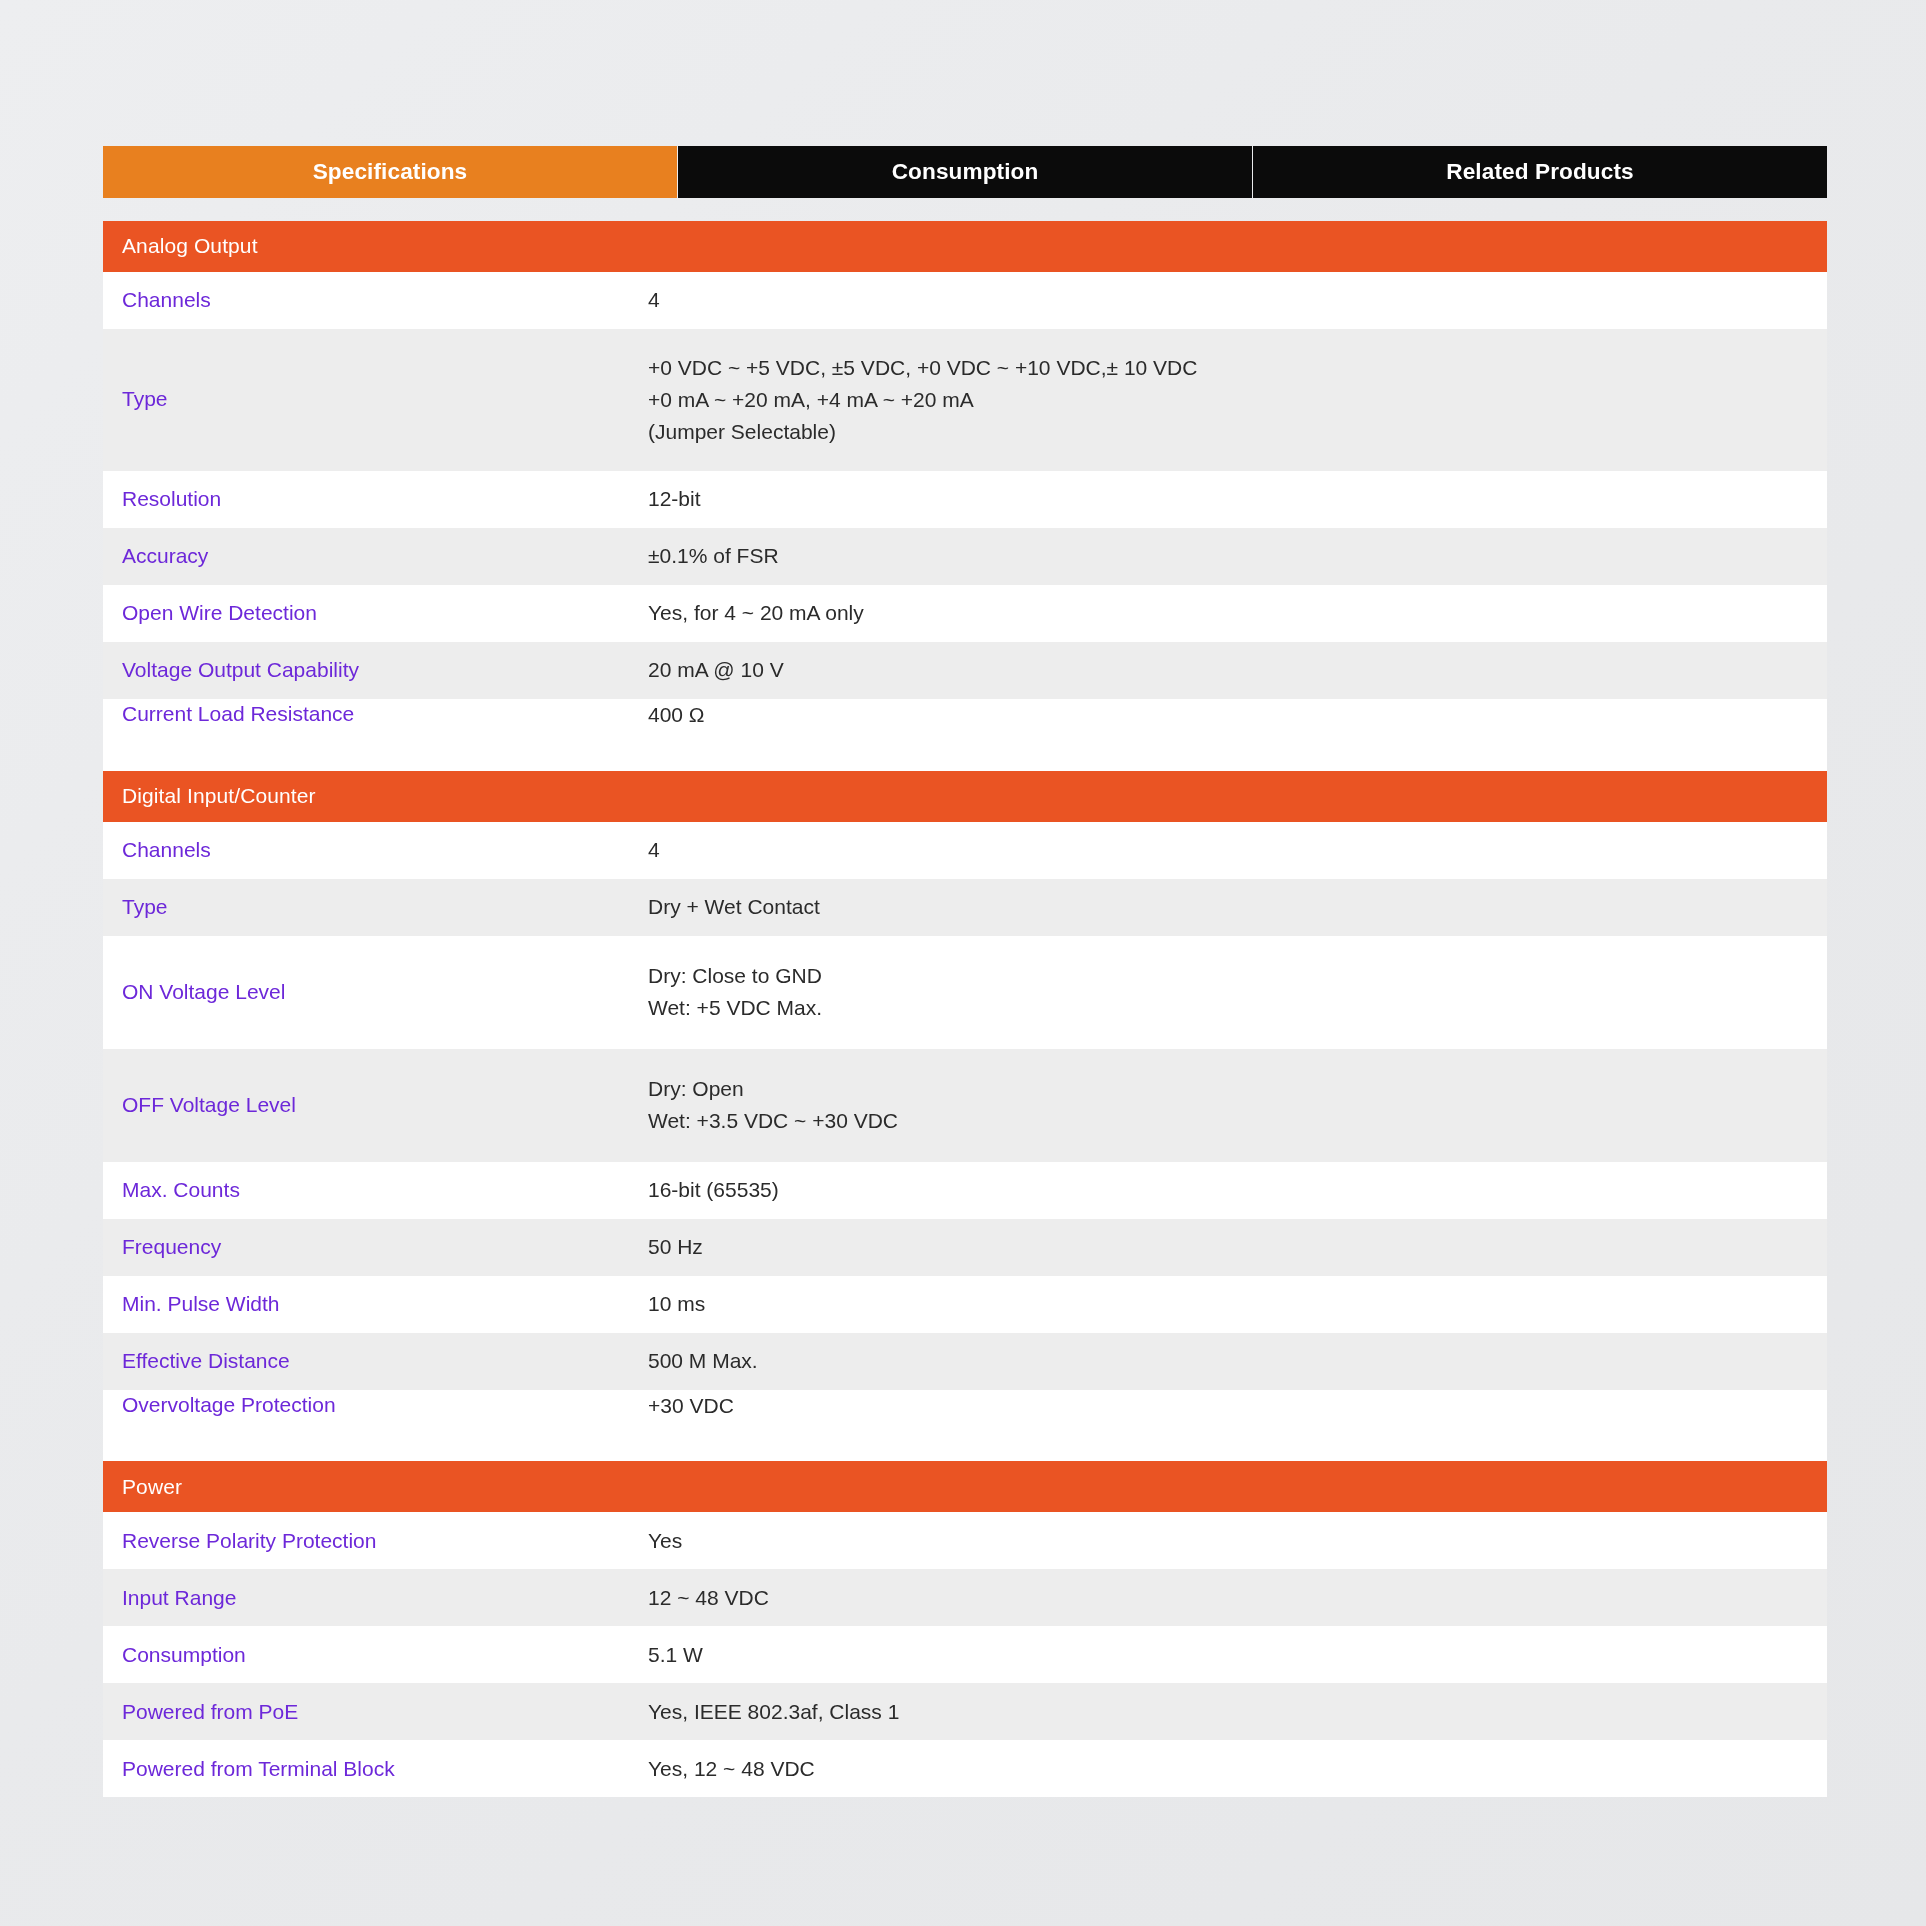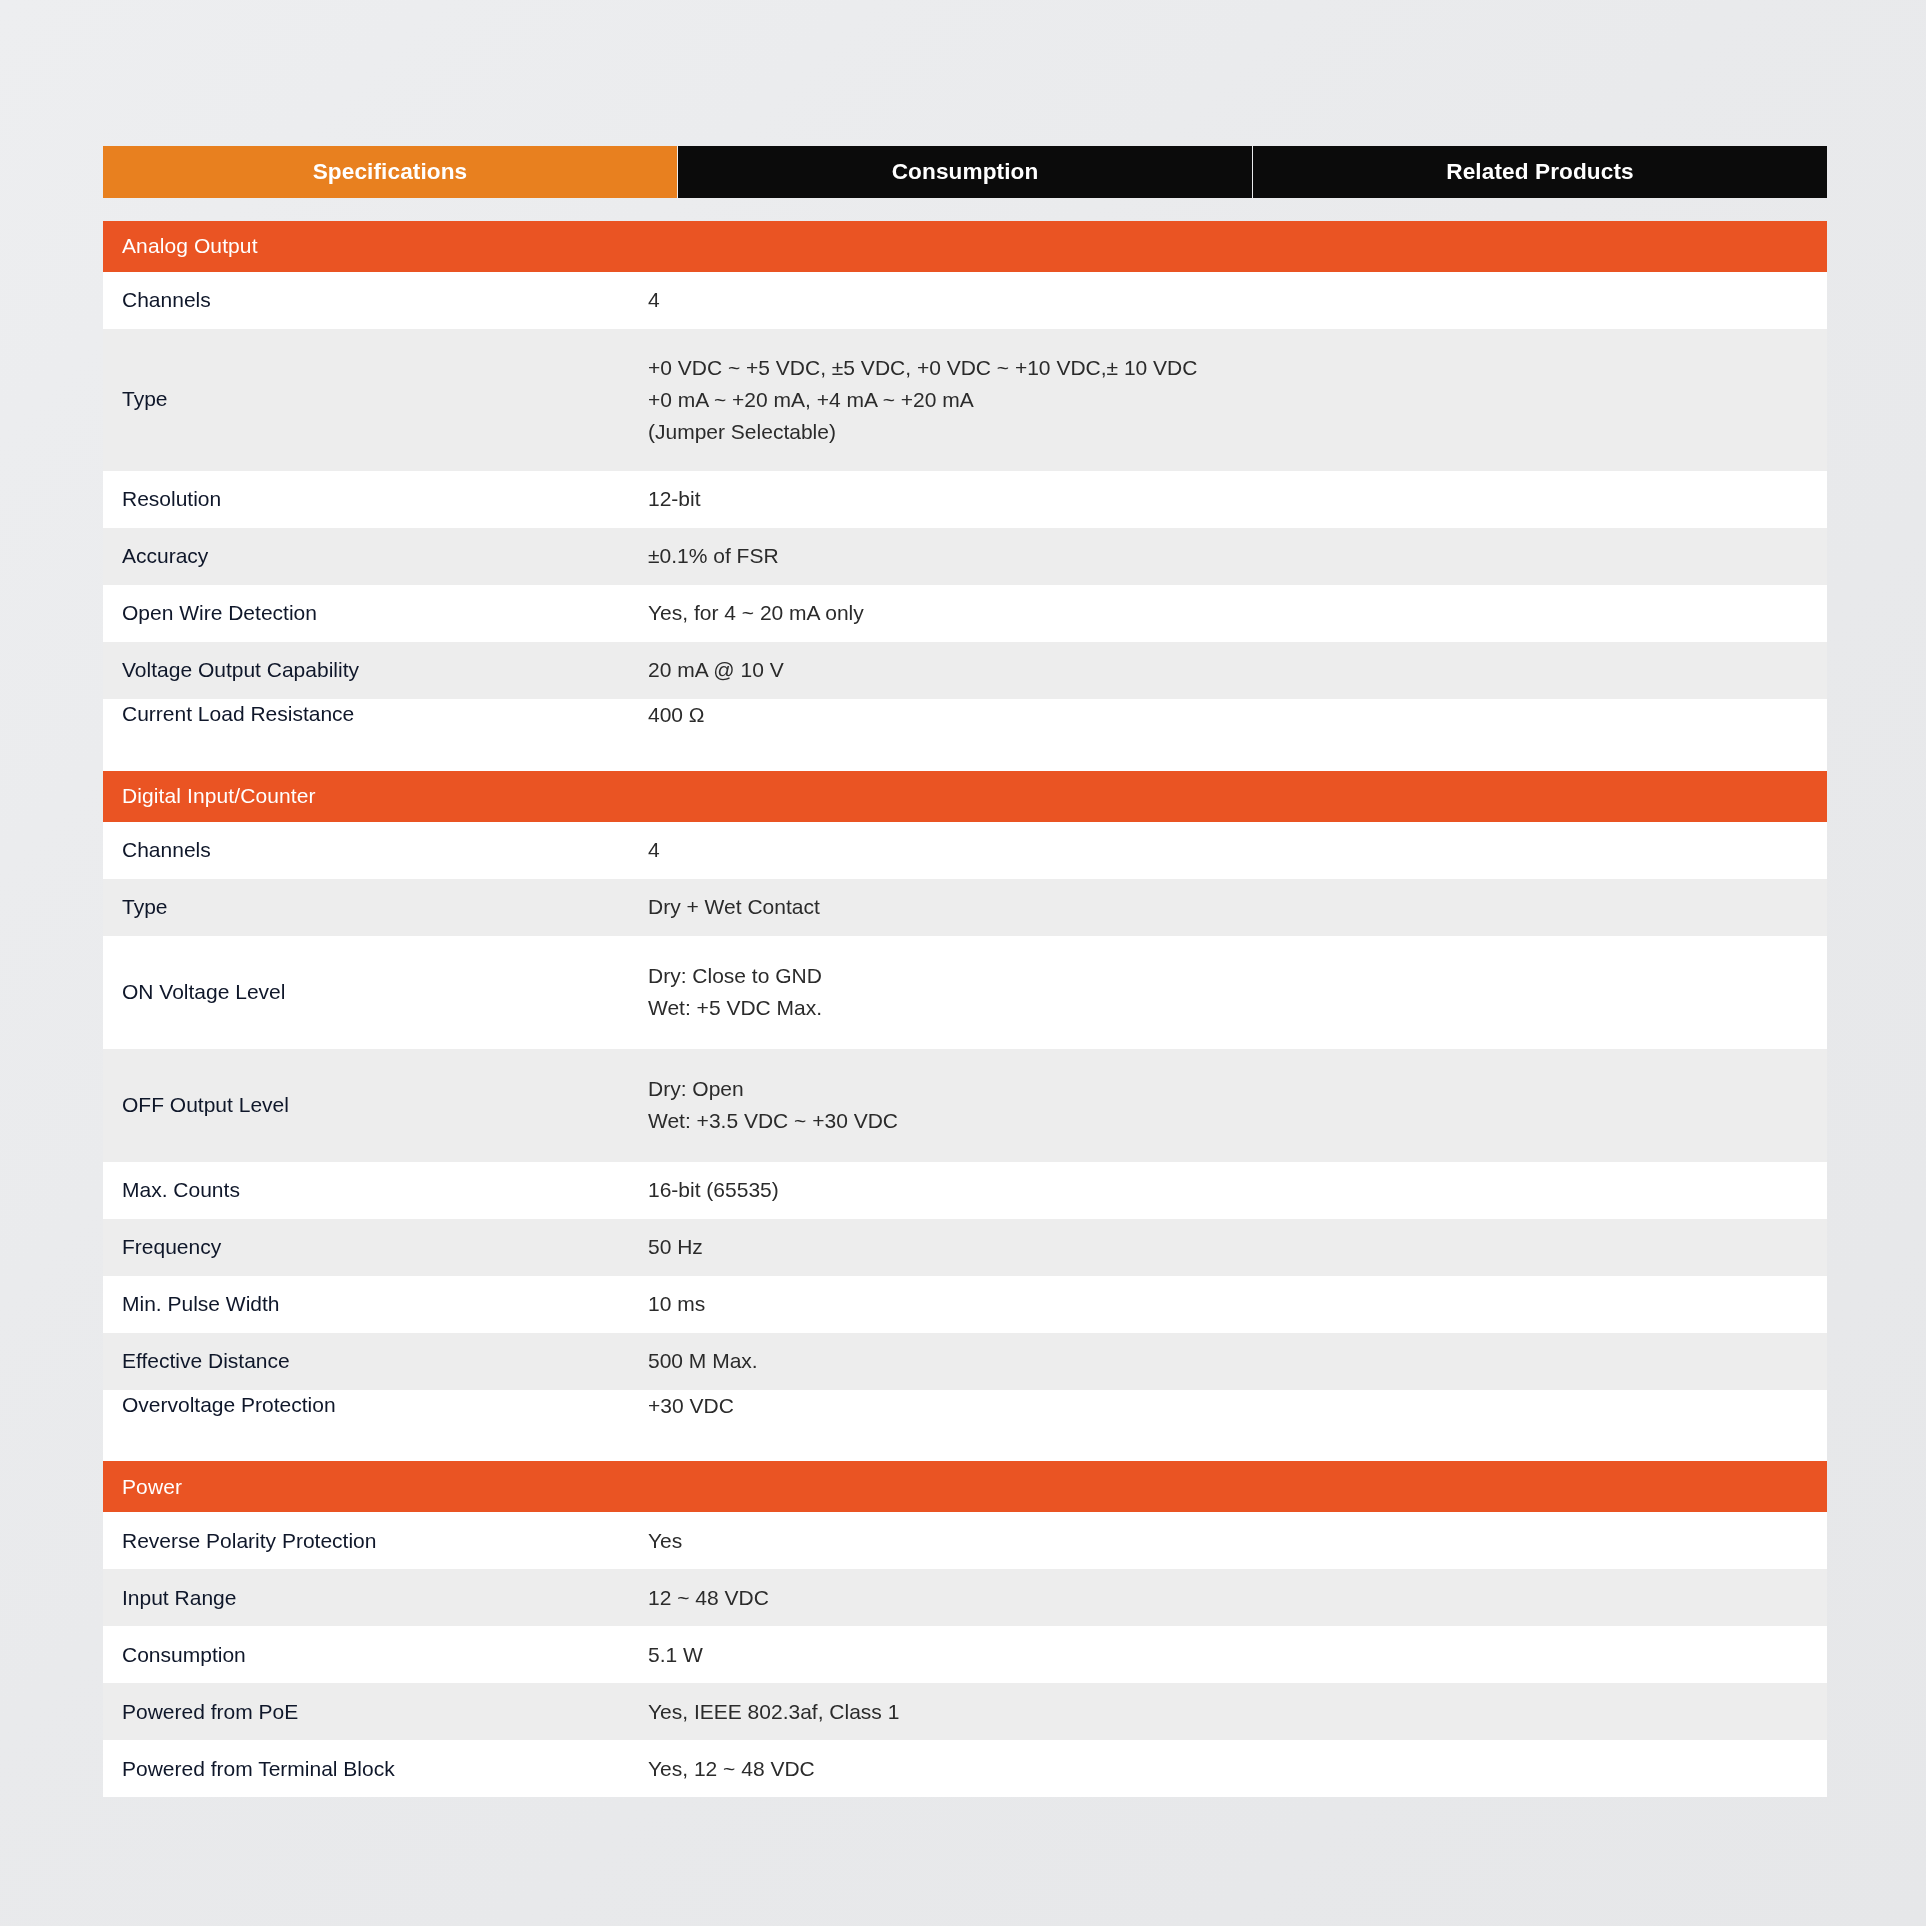--- a/index.html
+++ b/index.html
@@ -93,21 +93,21 @@
     padding-bottom: 40px;
     justify-content: flex-end;
   }
   .spec-label {
     width: 545px;
     flex: 0 0 545px;
     padding-left: 19px;
     padding-right: 14px;
     box-sizing: border-box;
     font-size: 21px;
-    color: #0f172a;
+    color: #6d28d9;
     line-height: 1.45;
   }
   .spec-value {
     flex: 1 1 auto;
     padding-right: 21px;
     box-sizing: border-box;
     font-size: 21px;
     color: #2b2b2b;
     line-height: 1.52;
     white-space: pre-line;
@@ -168,21 +168,21 @@
           <div class="spec-row alt">
             <div class="spec-label">Type</div>
             <div class="spec-value">Dry + Wet Contact</div>
           </div>
           <div class="spec-row tall">
             <div class="spec-label">ON Voltage Level</div>
             <div class="spec-value">Dry: Close to GND
 Wet: +5 VDC Max.</div>
           </div>
           <div class="spec-row alt tall">
-            <div class="spec-label">OFF Output Level</div>
+            <div class="spec-label">OFF Voltage Level</div>
             <div class="spec-value">Dry: Open
 Wet: +3.5 VDC ~ +30 VDC</div>
           </div>
           <div class="spec-row">
             <div class="spec-label">Max. Counts</div>
             <div class="spec-value">16-bit (65535)</div>
           </div>
           <div class="spec-row alt">
             <div class="spec-label">Frequency</div>
             <div class="spec-value">50 Hz</div>

